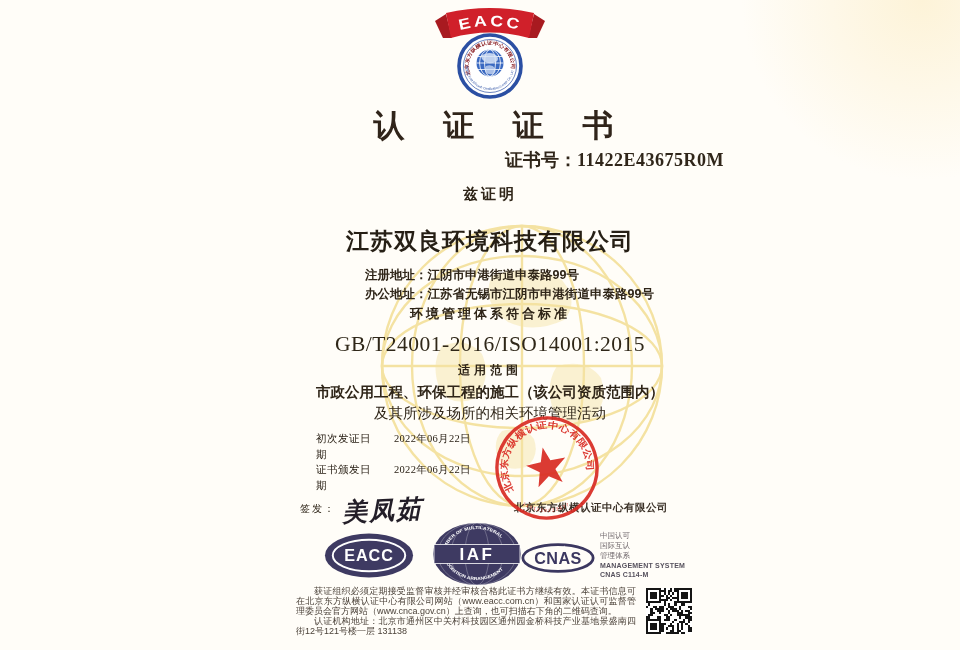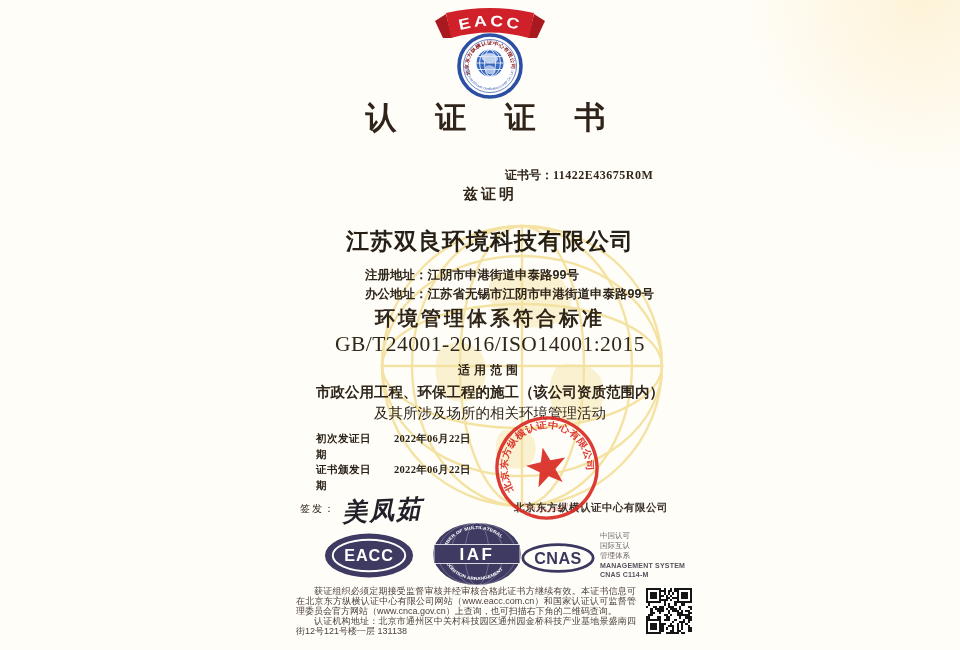--- a/index.html
+++ b/index.html
@@ -6,35 +6,35 @@
   #page{position:relative;width:960px;height:650px;overflow:hidden;
         background:radial-gradient(circle at 96% 0%, #fdf3d8 0%, #fffdf8 16%), #fffdf8;
         font-family:"Liberation Sans",sans-serif;color:#2f2518;}
   .abs{position:absolute;}
   .ctr{left:250px;width:480px;text-align:center;}
   
   .watermark{left:352px;top:216px;width:340px;height:300px;opacity:.5;z-index:0;}
   .layer{z-index:1;}
   
   .top-logo{left:428px;top:8px;width:124px;height:92px;z-index:1;}
-  .title{top:94px;margin:3px;font-size:31px;font-weight:bold;letter-spacing:15px;color:#30241a;z-index:1;
+  .title{top:94px;margin:11px;font-size:31px;font-weight:bold;letter-spacing:15px;color:#30241a;z-index:1;
          font-family:"Liberation Sans",sans-serif;}
-  .cert-no{left:505px;top:148px;font-size:12px;font-weight:bold;color:#30261a;z-index:1;margin-top:19px;}
+  .cert-no{left:505px;top:148px;font-size:18px;font-weight:bold;color:#30261a;z-index:1;}
   .cert-no .num{font-family:"Liberation Serif",serif;font-weight:bold;letter-spacing:.5px;}
   .certify{top:185px;font-size:15px;font-weight:bold;letter-spacing:3px;}
   .company{top:226px;font-size:23px;font-weight:bold;letter-spacing:1px;color:#261f15;}
   .credit{top:244px;font-size:12.5px;font-weight:bold;}
   .credit .val{font-family:"Liberation Serif",serif;font-size:13.5px;font-weight:bold;letter-spacing:.3px;}
   .addr{left:365px;top:266px;font-size:12.5px;font-weight:bold;line-height:19px;text-align:left;}
-  .system{top:305px;font-size:20px;font-weight:bold;letter-spacing:3px;}
+  .system{top:305px;font-size:13px;font-weight:bold;letter-spacing:3px;}
   .standard{top:332px;font-size:21.5px;font-family:"Liberation Serif",serif;color:#2f2718;letter-spacing:.5px;}
   .scope-title{top:362px;font-size:12px;font-weight:bold;letter-spacing:4px;}
   .scope1{top:383px;font-size:14.5px;font-weight:bold;}
   .scope2{top:404px;font-size:14.5px;font-weight:normal;}
-  .dates{left:316px;top:431px;font-family:"Liberation Serif",serif;font-size:10.5px;font-weight:bold;color:#2a2116;}
+  .dates{left:316px;top:431px;font-family:"Liberation Serif",serif;font-size:10.5px;font-weight:normal;color:#2a2116;}
   .drow{display:flex;line-height:15.6px;}
   .dlabel{width:62px;letter-spacing:.5px;}
   .dval{margin-left:16px;letter-spacing:.3px;}
   .signoff{left:300px;top:494px;display:flex;align-items:flex-start;}
   .sign-label{font-size:10px;font-weight:normal;padding-top:8px;letter-spacing:2px;}
   .signature{font-family:"Liberation Serif",serif;font-style:italic;font-weight:bold;font-size:25px;
              letter-spacing:2px;color:#231e28;transform:rotate(-3deg);margin-left:6px;}
   .stamp{left:494px;top:415px;width:106px;height:106px;z-index:3;transform:rotate(-12deg);opacity:.92;}
   .stamp-caption{left:512px;top:501px;width:158px;text-align:center;font-size:10.5px;font-weight:bold;
                  color:#3a3026;letter-spacing:.5px;z-index:2;}

